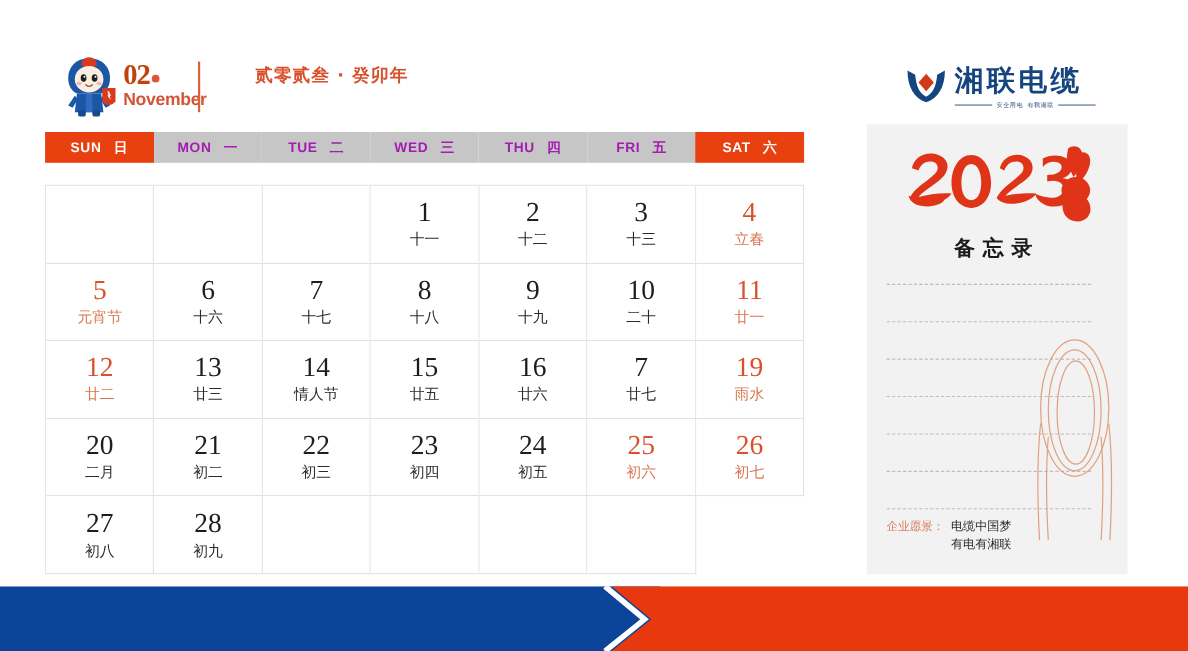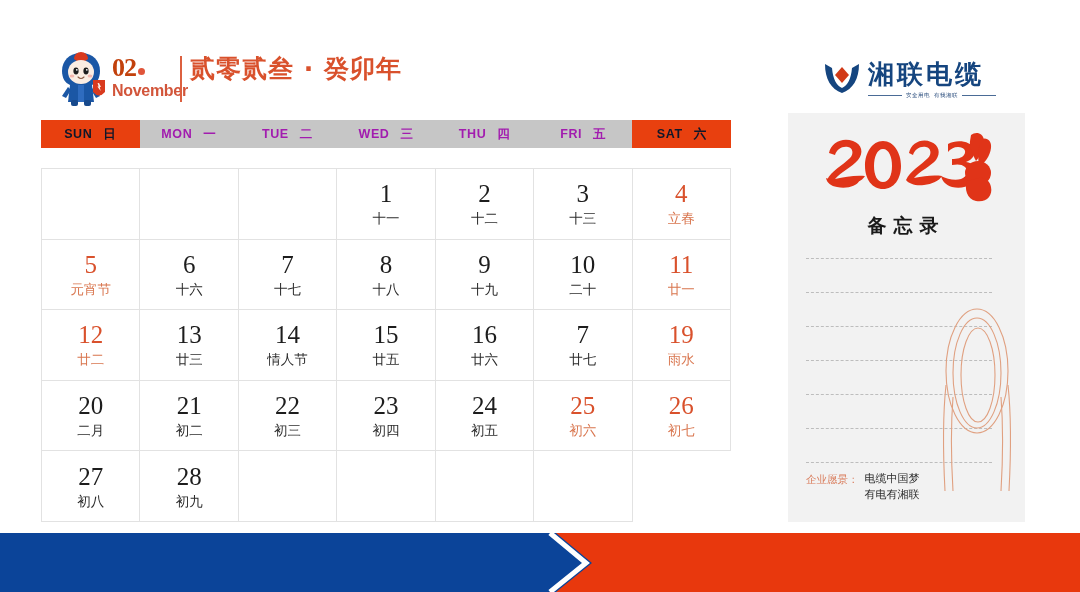--- a/index.html
+++ b/index.html
@@ -30,22 +30,22 @@
     margin-top:1px; letter-spacing:-0.3px;
   }
 
   #hdr-divider {
     position:absolute; left:180px; top:56px; width:2px; height:46px;
     background:#DC603F;
   }
 
   #year-block { position:absolute; left:190px; top:56px; }
   #year-cn {
-    font-size:25px; font-weight:bold; color:#D9512C; line-height:25px;
-    letter-spacing:1px; font-family:"DejaVu Sans",sans-serif;
+    font-size:16px; font-weight:bold; color:#D9512C; line-height:25px;
+    letter-spacing:1px; font-family:"DejaVu Sans",sans-serif;margin-left:42px;
   }
   #year-en {
     font-size:13.5px; font-weight:bold; color:#D2553A; line-height:17px;
     letter-spacing:0.9px; margin-top:2px;
   }
 
   
   #logo { position:absolute; left:822px; top:57px; width:175px; height:52px; }
   #logo-mark { position:absolute; left:0; top:2px; width:40px; height:36px; }
   #logo-cn {
@@ -66,21 +66,21 @@
   
   #weekbar {
     position:absolute; left:41px; top:120px; width:690px; height:28px;
     display:flex;
   }
   .wk {
     flex:1; display:flex; align-items:center; justify-content:center;
     gap:11px; font-size:12.5px; font-weight:bold; letter-spacing:0.6px;
   }
   .wk.grey { background:#C6C6C6; color:#a21caf; }
-  .wk.red  { background:#E8400F; color:#0f172a; }
+  .wk.red  { background:#E8400F; color:#ffffff; }
   .wk .cn { font-family:"DejaVu Sans",sans-serif; font-size:12.5px; }
 
   
   #grid {
     position:absolute; left:41px; top:168px; width:690px; height:354px;
     display:grid;
     grid-template-columns:repeat(7,1fr);
     grid-template-rows:repeat(5,1fr);
     border-top:1px solid #E2E2E2;
     border-left:1px solid #E2E2E2;

